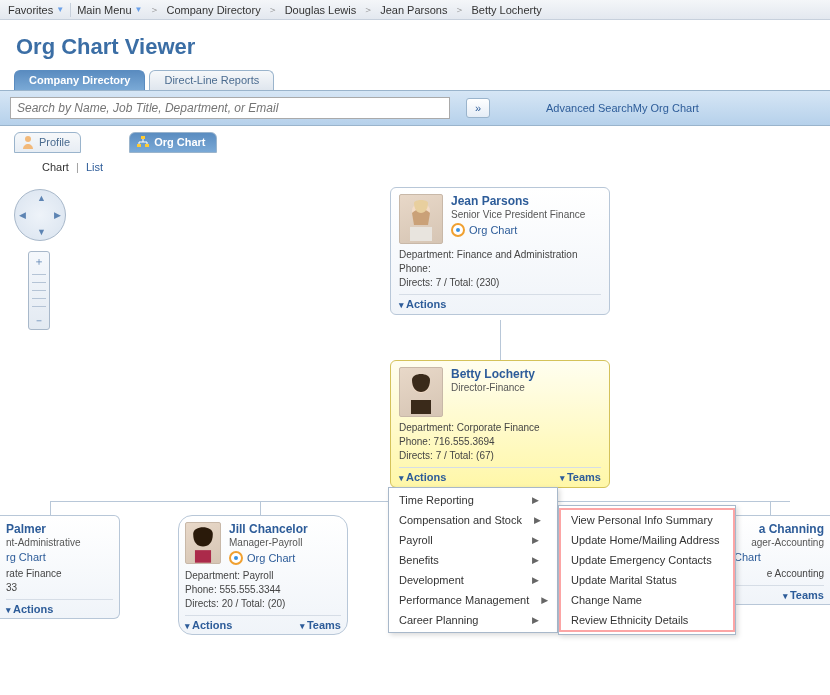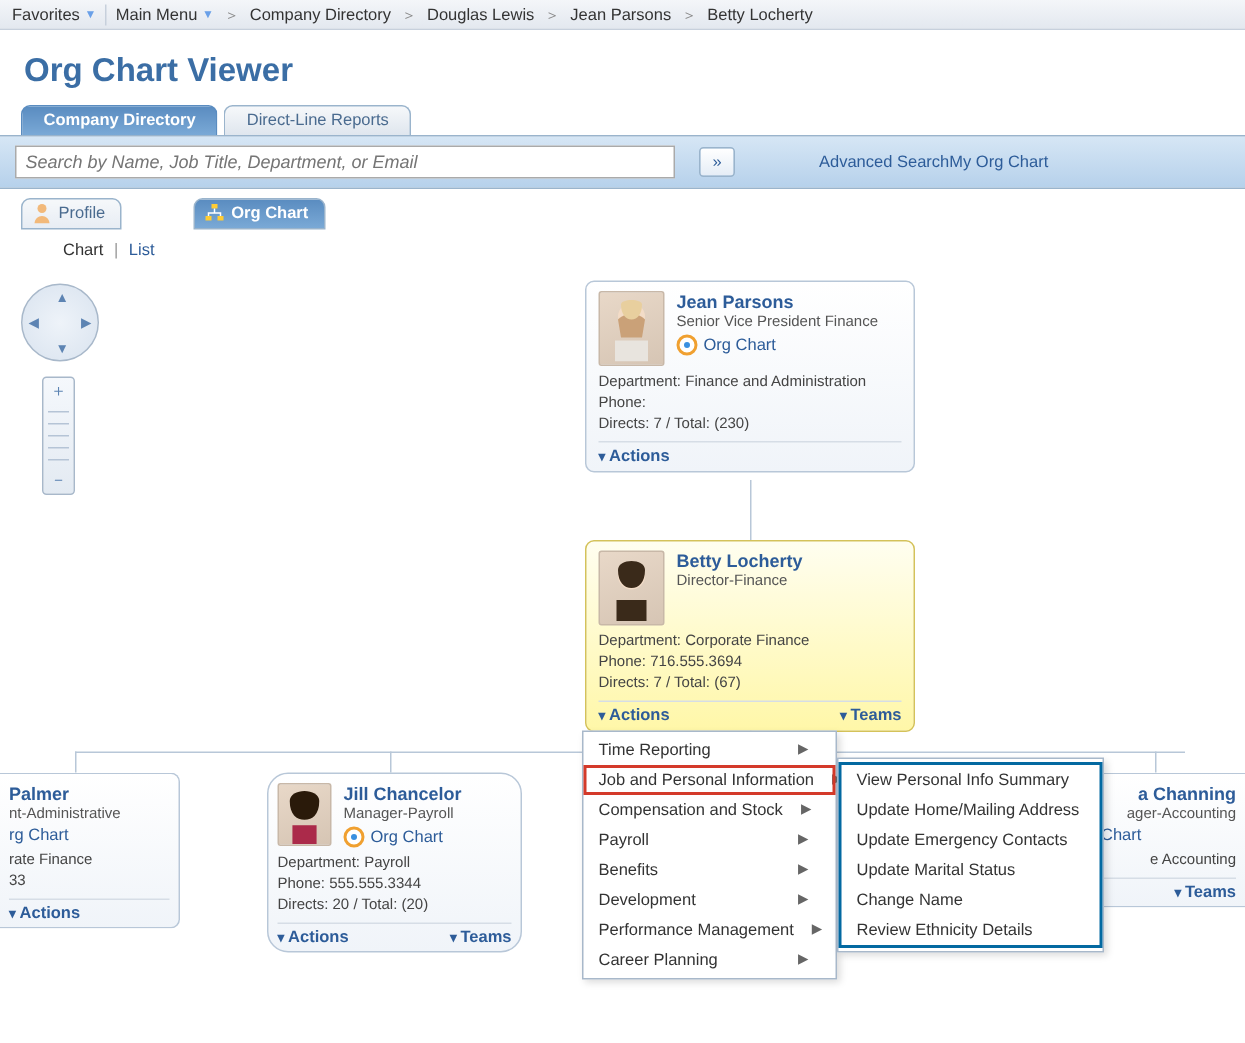--- a/index.html
+++ b/index.html
@@ -167,25 +167,25 @@
   
   .menu {
     position:absolute;
     background:#fff;
     border:1px solid #a8b8ca;
     box-shadow: 2px 2px 5px rgba(0,0,0,.15);
     font-size:11px;
     padding:2px 0;
     z-index:50;
   }
-  .menu .mi { padding:4px 18px 4px 10px; display:flex; justify-content:space-between; align-items:flex-start; cursor:pointer; white-space:nowrap; gap:12px;}
+  .menu .mi { padding:4px 18px 4px 10px; display:flex; justify-content:space-between; align-items:center; cursor:pointer; white-space:nowrap; gap:12px;}
   .menu .mi.hl{ outline:2px solid #d43a2a; outline-offset:-2px;}
   .menu .arr{ font-size:9px; color:#666;}
   .submenu{ z-index:51; }
-  .submenu-box{ border:2px solid #0369a1; }
+  .submenu-box{ border:2px solid #fca5a5; }
 
 </style>
 </head>
 <body>
 
 <div class="topnav">
   <div class="topnav-item">
     <span>Favorites</span>
       <span class="tri">▼</span>
   </div>
@@ -401,24 +401,20 @@
     <div class="cardfoot" style="justify-content:flex-end;">
         <span class="drop">Teams</span>
       </div>
   </div>
 
   <div class="menu" style="left:388px;top:304px;width:170px;">
     <div class="mi">
         <span>Time Reporting</span>
         <span class="arr">▶</span>
       </div>
-    <div class="mi hl">
-        <span>Job and Personal Information</span>
-        <span class="arr">▶</span>
-      </div>
     <div class="mi">
         <span>Compensation and Stock</span>
         <span class="arr">▶</span>
       </div>
     <div class="mi">
         <span>Payroll</span>
         <span class="arr">▶</span>
       </div>
     <div class="mi">
         <span>Benefits</span>

